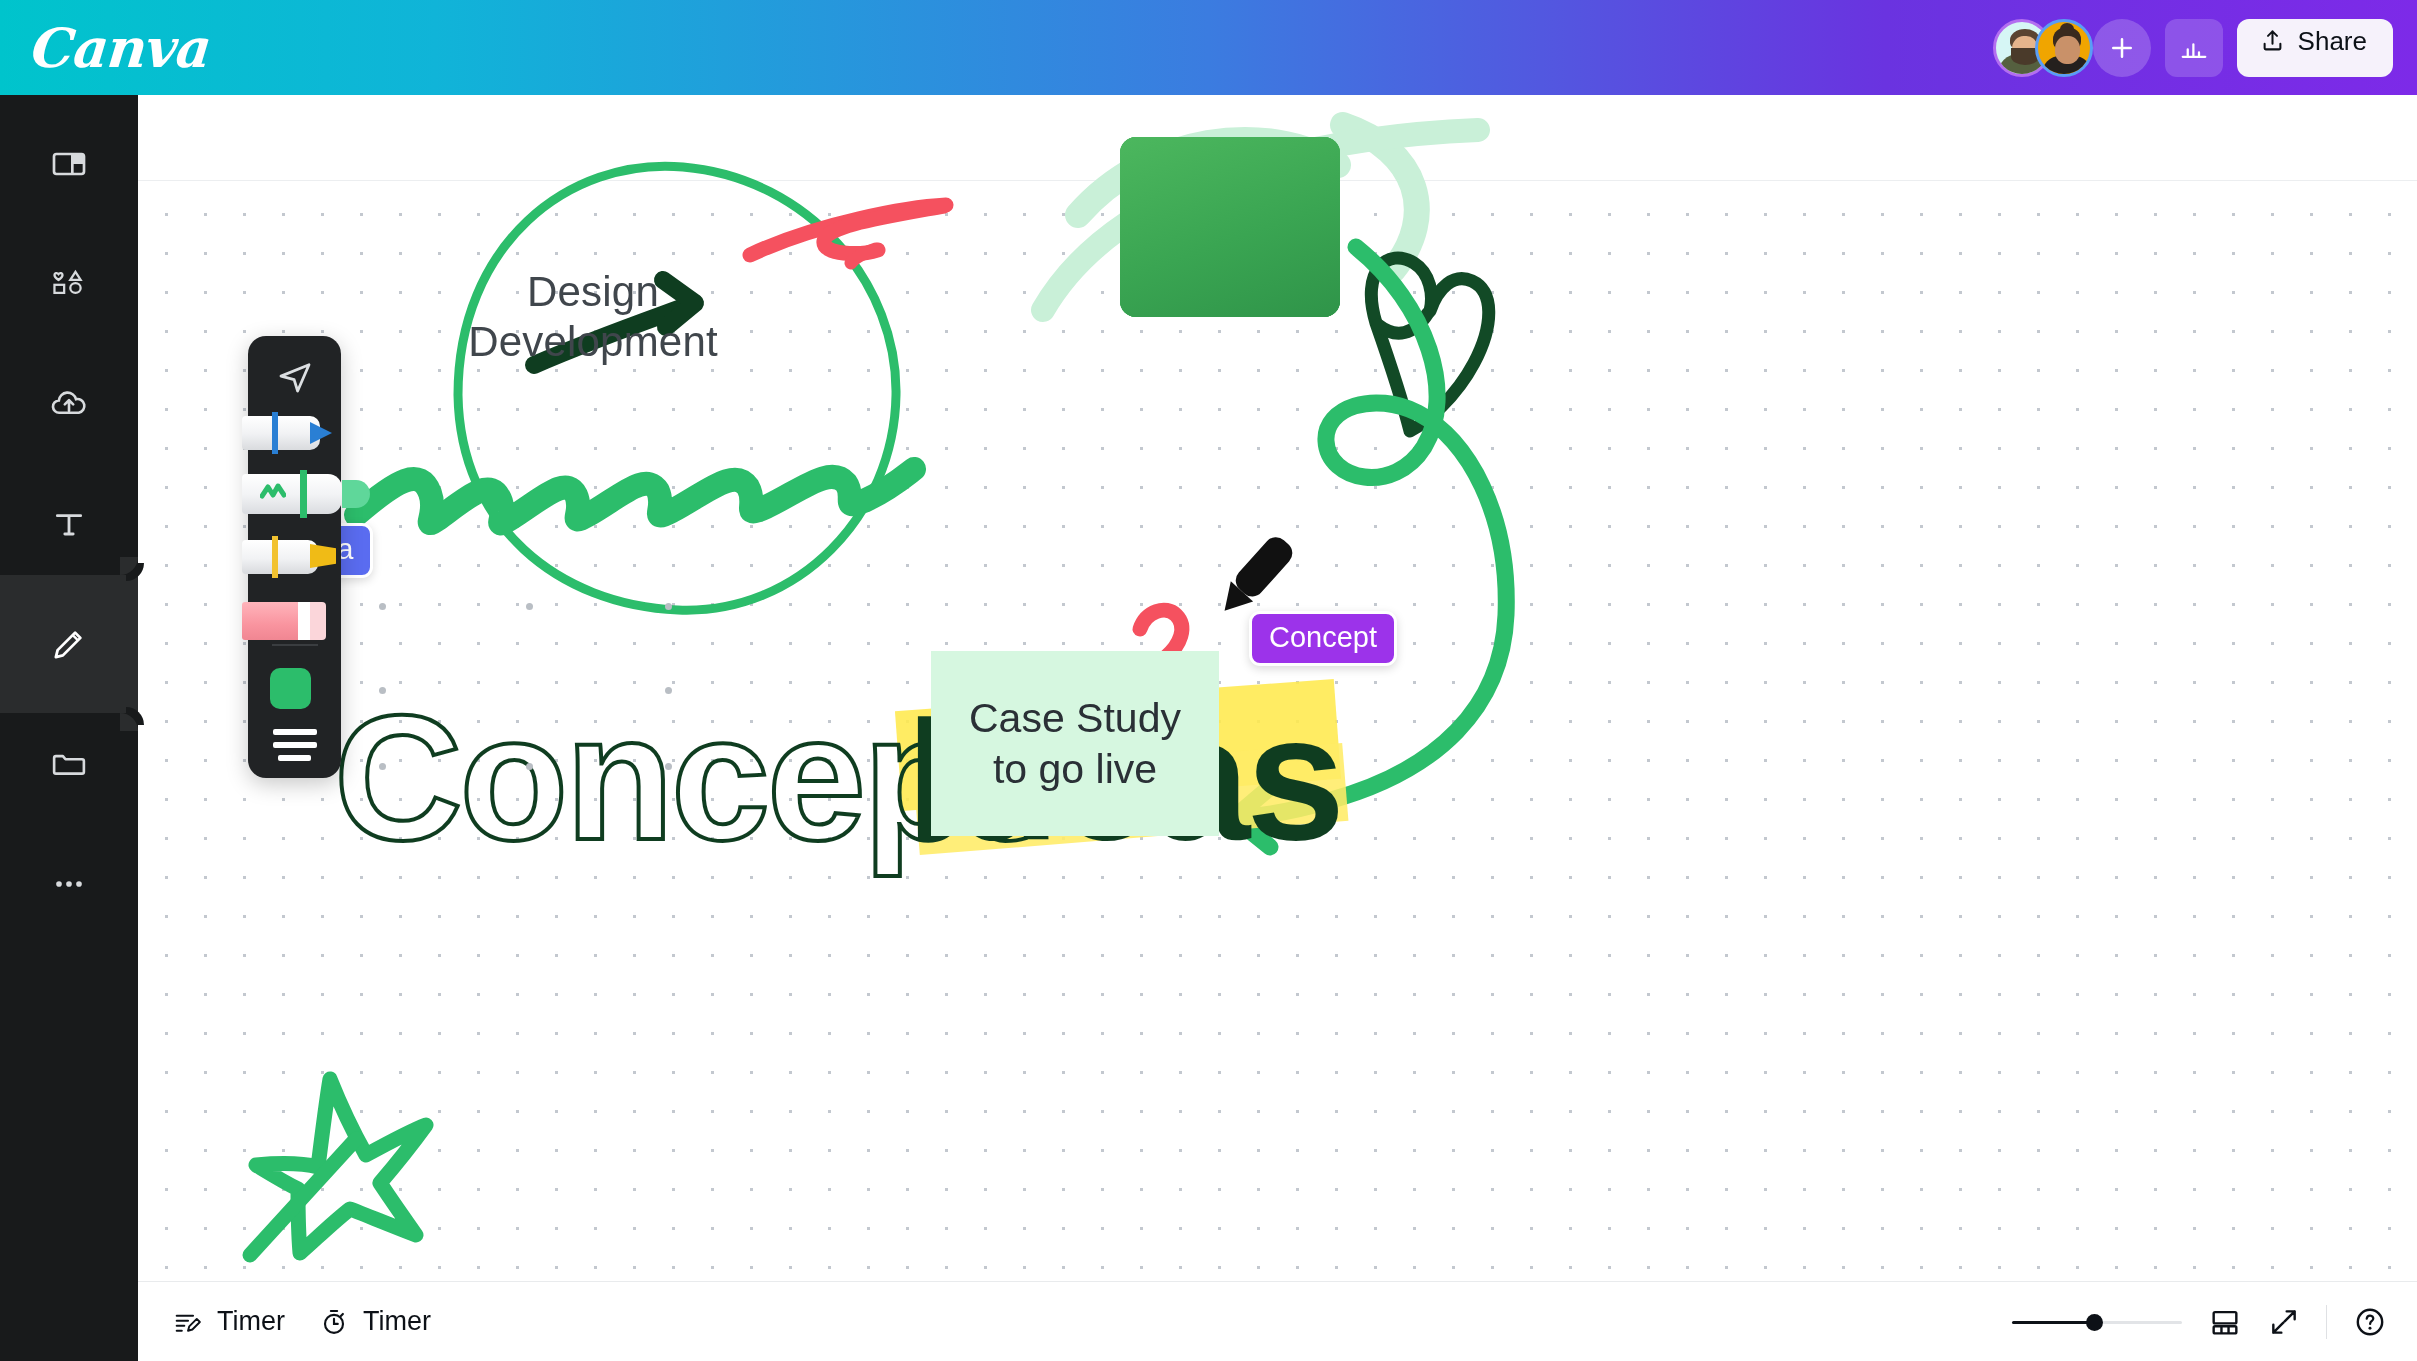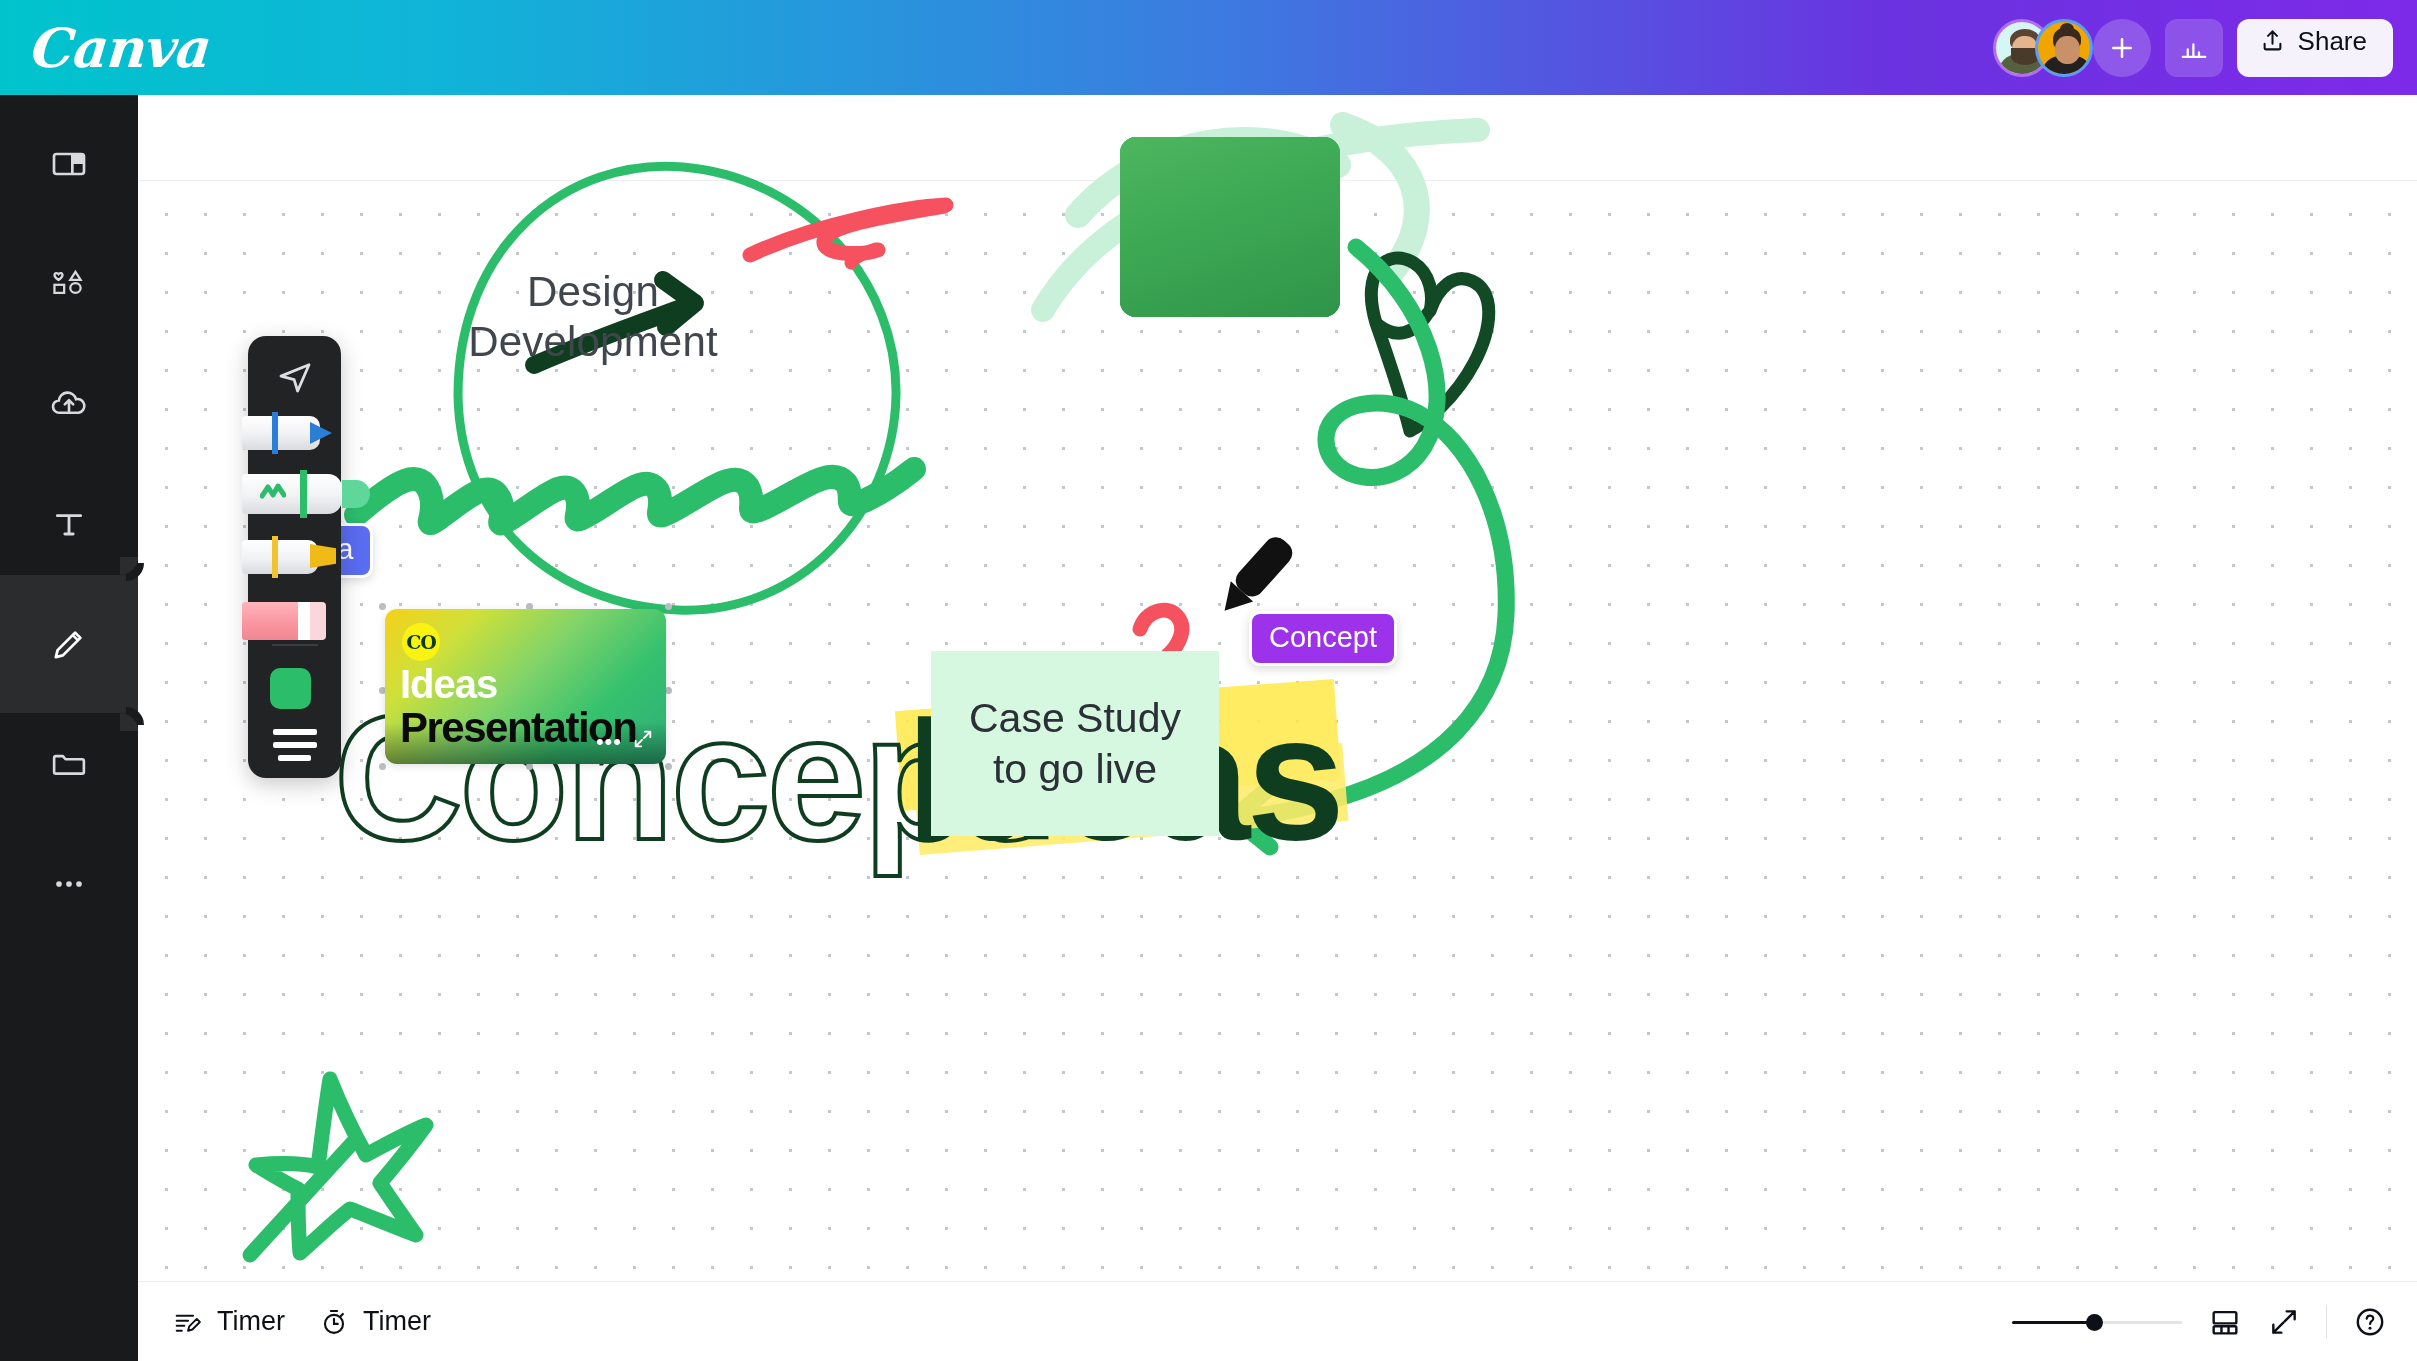--- a/index.html
+++ b/index.html
@@ -391,31 +391,20 @@
     <div class="pres-handles">
       <div class="ph" style="left:0;top:0"></div>
         <div class="ph" style="right:0;top:0"></div>
       <div class="ph" style="left:0;bottom:0"></div>
         <div class="ph" style="right:0;bottom:0"></div>
       <div class="ph" style="left:50%;top:0"></div>
         <div class="ph" style="left:50%;bottom:0"></div>
       <div class="ph" style="left:0;top:50%"></div>
         <div class="ph" style="right:0;top:50%"></div>
     </div>
-    <div class="pres-card">
-      <div class="co-badge">CO</div>
-      <div class="pres-l1">Ideas</div>
-      <div class="pres-l2">Presentation</div>
-      <div class="pres-dots">•••</div>
-      <div class="pres-expand">
-        <svg width="22" height="22" viewBox="0 0 24 24">
-          <path d="M14 4h6v6M20 4l-7 7M10 20H4v-6M4 20l7-7" stroke="#fff" stroke-width="2" fill="none" stroke-linecap="round" stroke-linejoin="round"></path>
-        </svg>
-      </div>
-    </div>
 
     <div class="sticky">
       <span>Case Study<br>to go live</span>
     </div>
 
     <svg class="layer" viewBox="0 0 2279 1186">
       <path d="M108 452 L108 528 L128 508 L142 536 L156 528 L142 500 L168 496 Z" fill="#5a6cf0" stroke="#fff" stroke-width="5" stroke-linejoin="round"></path>
       <g transform="rotate(42 1120 492)">
         <rect x="1096" y="440" width="30" height="66" rx="12" fill="#111"></rect>
         <path d="M1096 506 L1111 532 L1126 506 Z" fill="#111"></path>

